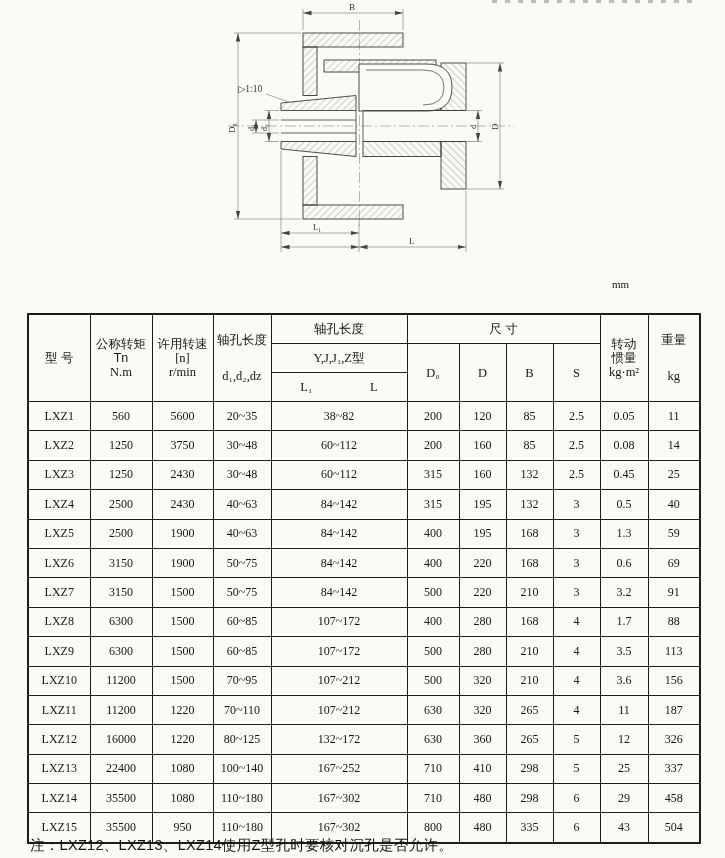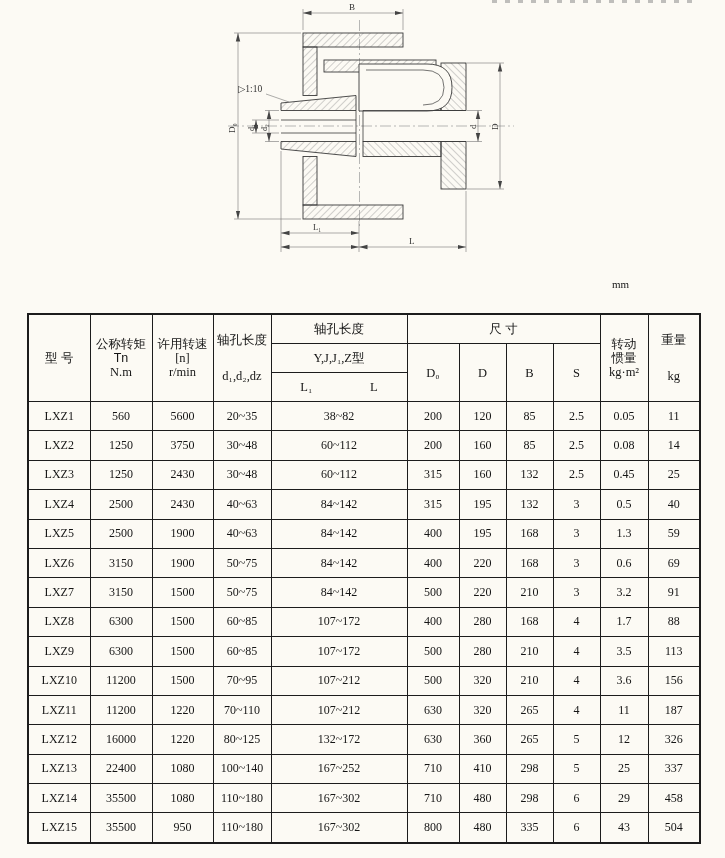--- a/index.html
+++ b/index.html
@@ -396,14 +396,15 @@
           <td>800</td>
           <td>480</td>
           <td>335</td>
           <td>6</td>
           <td>43</td>
           <td>504</td>
         </tr>
       </tbody>
   </table>
 
+  <div class="footnote">注：LXZ12、LXZ13、LXZ14使用Z型孔时要核对沉孔是否允许。</div>
 
 </div>
 
 </body></html>

